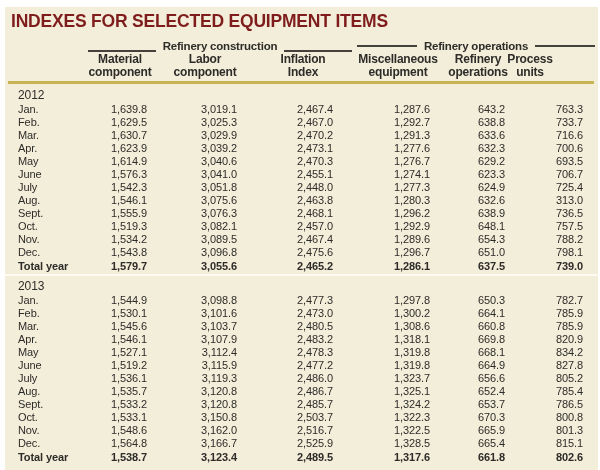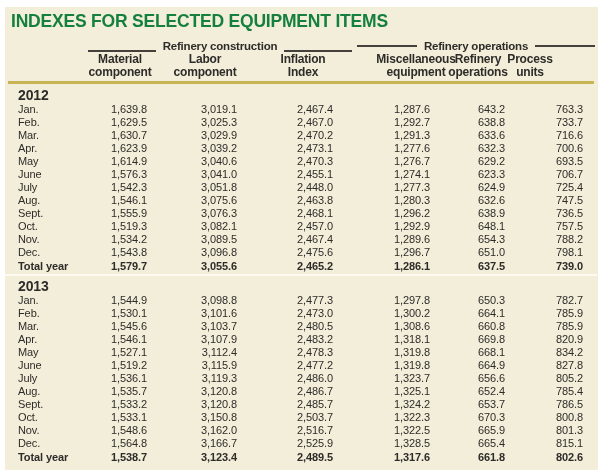--- a/index.html
+++ b/index.html
@@ -6,53 +6,53 @@
   body {
     width:600px; height:470px; background:#ffffff;
     font-family:"Liberation Sans", sans-serif;
     -webkit-font-smoothing:antialiased;
   }
   .page { position:relative; width:600px; height:470px; background:#ffffff; overflow:hidden; }
   .panel { position:absolute; left:5px; top:7px; width:593px; height:463px; background:#f3eeda; }
 
   .title {
     position:absolute; left:6px; top:4px; margin:0;
-    font-size:17.5px; font-weight:bold; color:#15803d; letter-spacing:-0.2px;
+    font-size:17.5px; font-weight:bold; color:#7f1d1d; letter-spacing:-0.2px;
     white-space:nowrap;
   }
 
   .group-header {
     position:absolute; top:33px; display:flex; align-items:center;
     font-weight:bold; font-size:11.5px; color:#2e2c29;
   }
   .gh1 { left:83px; width:264px;align-items:flex-end; }
   .gh2 { left:352px; width:238px; }
   .gline { flex:1; height:2px; background:#44413c; }
   .glabel { padding:0 7px; white-space:nowrap; letter-spacing:-0.2px; }
 
   .col-head {
     position:absolute; top:46px; transform:translateX(-50%);
     text-align:center; font-weight:bold; font-size:12px; line-height:12.5px;
     color:#2e2c29; white-space:nowrap; letter-spacing:-0.2px;
   }
   .col-head span { display:block; }
   .hc1 { left:115px; } .hc2 { left:200px; } .hc3 { left:298px; }
-  .hc4 { left:411px; } .hc5 { left:473px; } .hc6 { left:525px; }
+  .hc4 { left:393px; } .hc5 { left:473px; } .hc6 { left:525px; }
 
   .gold-rule { position:absolute; left:3px; right:4px; top:74px; height:3px; background:#c9b455; }
 
   .data-table {
     position:absolute; left:0; top:80px; width:592px;
     border-collapse:collapse; table-layout:fixed;
     font-size:11px; color:#2e2c29; letter-spacing:-0.1px;
   }
   .data-table td { padding:0; height:13px; line-height:13px; white-space:nowrap; }
   .data-table .label { text-align:left; padding-left:13px; }
   .data-table .num { text-align:right; }
-  .year-row td { font-weight:bold; height:16px; line-height:16px; font-size:14px;margin-left:40px; }
+  .year-row td { font-weight:normal; height:16px; line-height:16px; font-size:12px;margin-left:40px; }
   .total-row td { font-weight:bold; height:15px; line-height:15px; }
   .total-row .total-label { }
   .section-gap td { border-top:2px solid #fdfbf1; padding-top:2px; }
 </style>
 </head>
 <body>
 
 <div class="page">
   <div class="panel">
 
@@ -182,21 +182,21 @@
             <td class="num">725.4</td>
             <td class="fill"></td>
           </tr>
           <tr class="data-row">
             <td class="label month-label">Aug.</td>
             <td class="num">1,546.1</td>
             <td class="num">3,075.6</td>
             <td class="num">2,463.8</td>
             <td class="num">1,280.3</td>
             <td class="num">632.6</td>
-            <td class="num">747.5</td>
+            <td class="num">313.0</td>
             <td class="fill"></td>
           </tr>
           <tr class="data-row">
             <td class="label month-label">Sept.</td>
             <td class="num">1,555.9</td>
             <td class="num">3,076.3</td>
             <td class="num">2,468.1</td>
             <td class="num">1,296.2</td>
             <td class="num">638.9</td>
             <td class="num">736.5</td>

